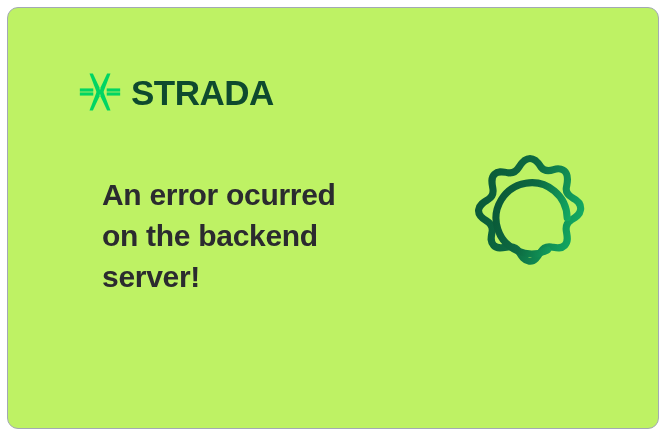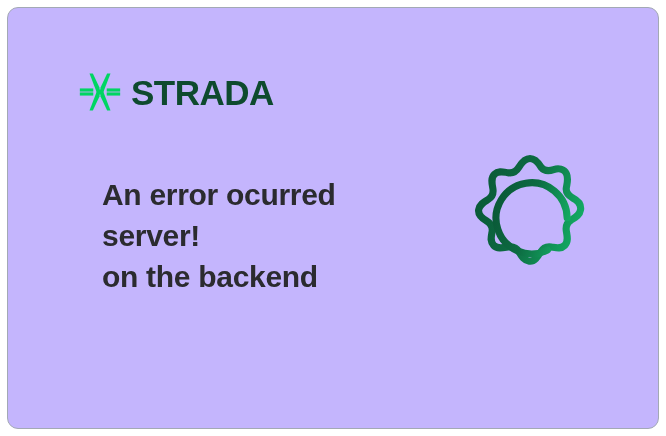--- a/index.html
+++ b/index.html
@@ -19,21 +19,21 @@
     background: #ffffff;
   }
 
   
   .card {
     position: absolute;
     left: 7px;
     top: 7px;
     width: 652px;
     height: 422px;
-    background: #c4b5fd;
+    background: #bef264;
     border: 1px solid #a3a9b5;
     border-radius: 11px;
   }
 
   
   .brand {
     position: absolute;
     left: 71px;
     top: 63px;
     display: flex;
@@ -113,22 +113,22 @@
             <polygon points="44,44 56,44 56,56 44,56"></polygon>
           </g>
         </svg>
       </span>
 
       <span class="brand-word">STRADA</span>
     </div>
 
     <div class="message">
       <span class="message-line">An error ocurred</span>
+      <span class="message-line">on the backend</span>
       <span class="message-line">server!</span>
-      <span class="message-line">on the backend</span>
     </div>
 
     <div class="gear">
       <svg viewBox="0 0 200 200" xmlns="http://www.w3.org/2000/svg" aria-hidden="true">
         <defs>
           <linearGradient id="gearGrad" x1="0" y1="0.35" x2="1" y2="0.65">
             <stop offset="0%" stop-color="#0a5a38"></stop>
             <stop offset="45%" stop-color="#0d6b42"></stop>
             <stop offset="100%" stop-color="#13ab63"></stop>
           </linearGradient>

